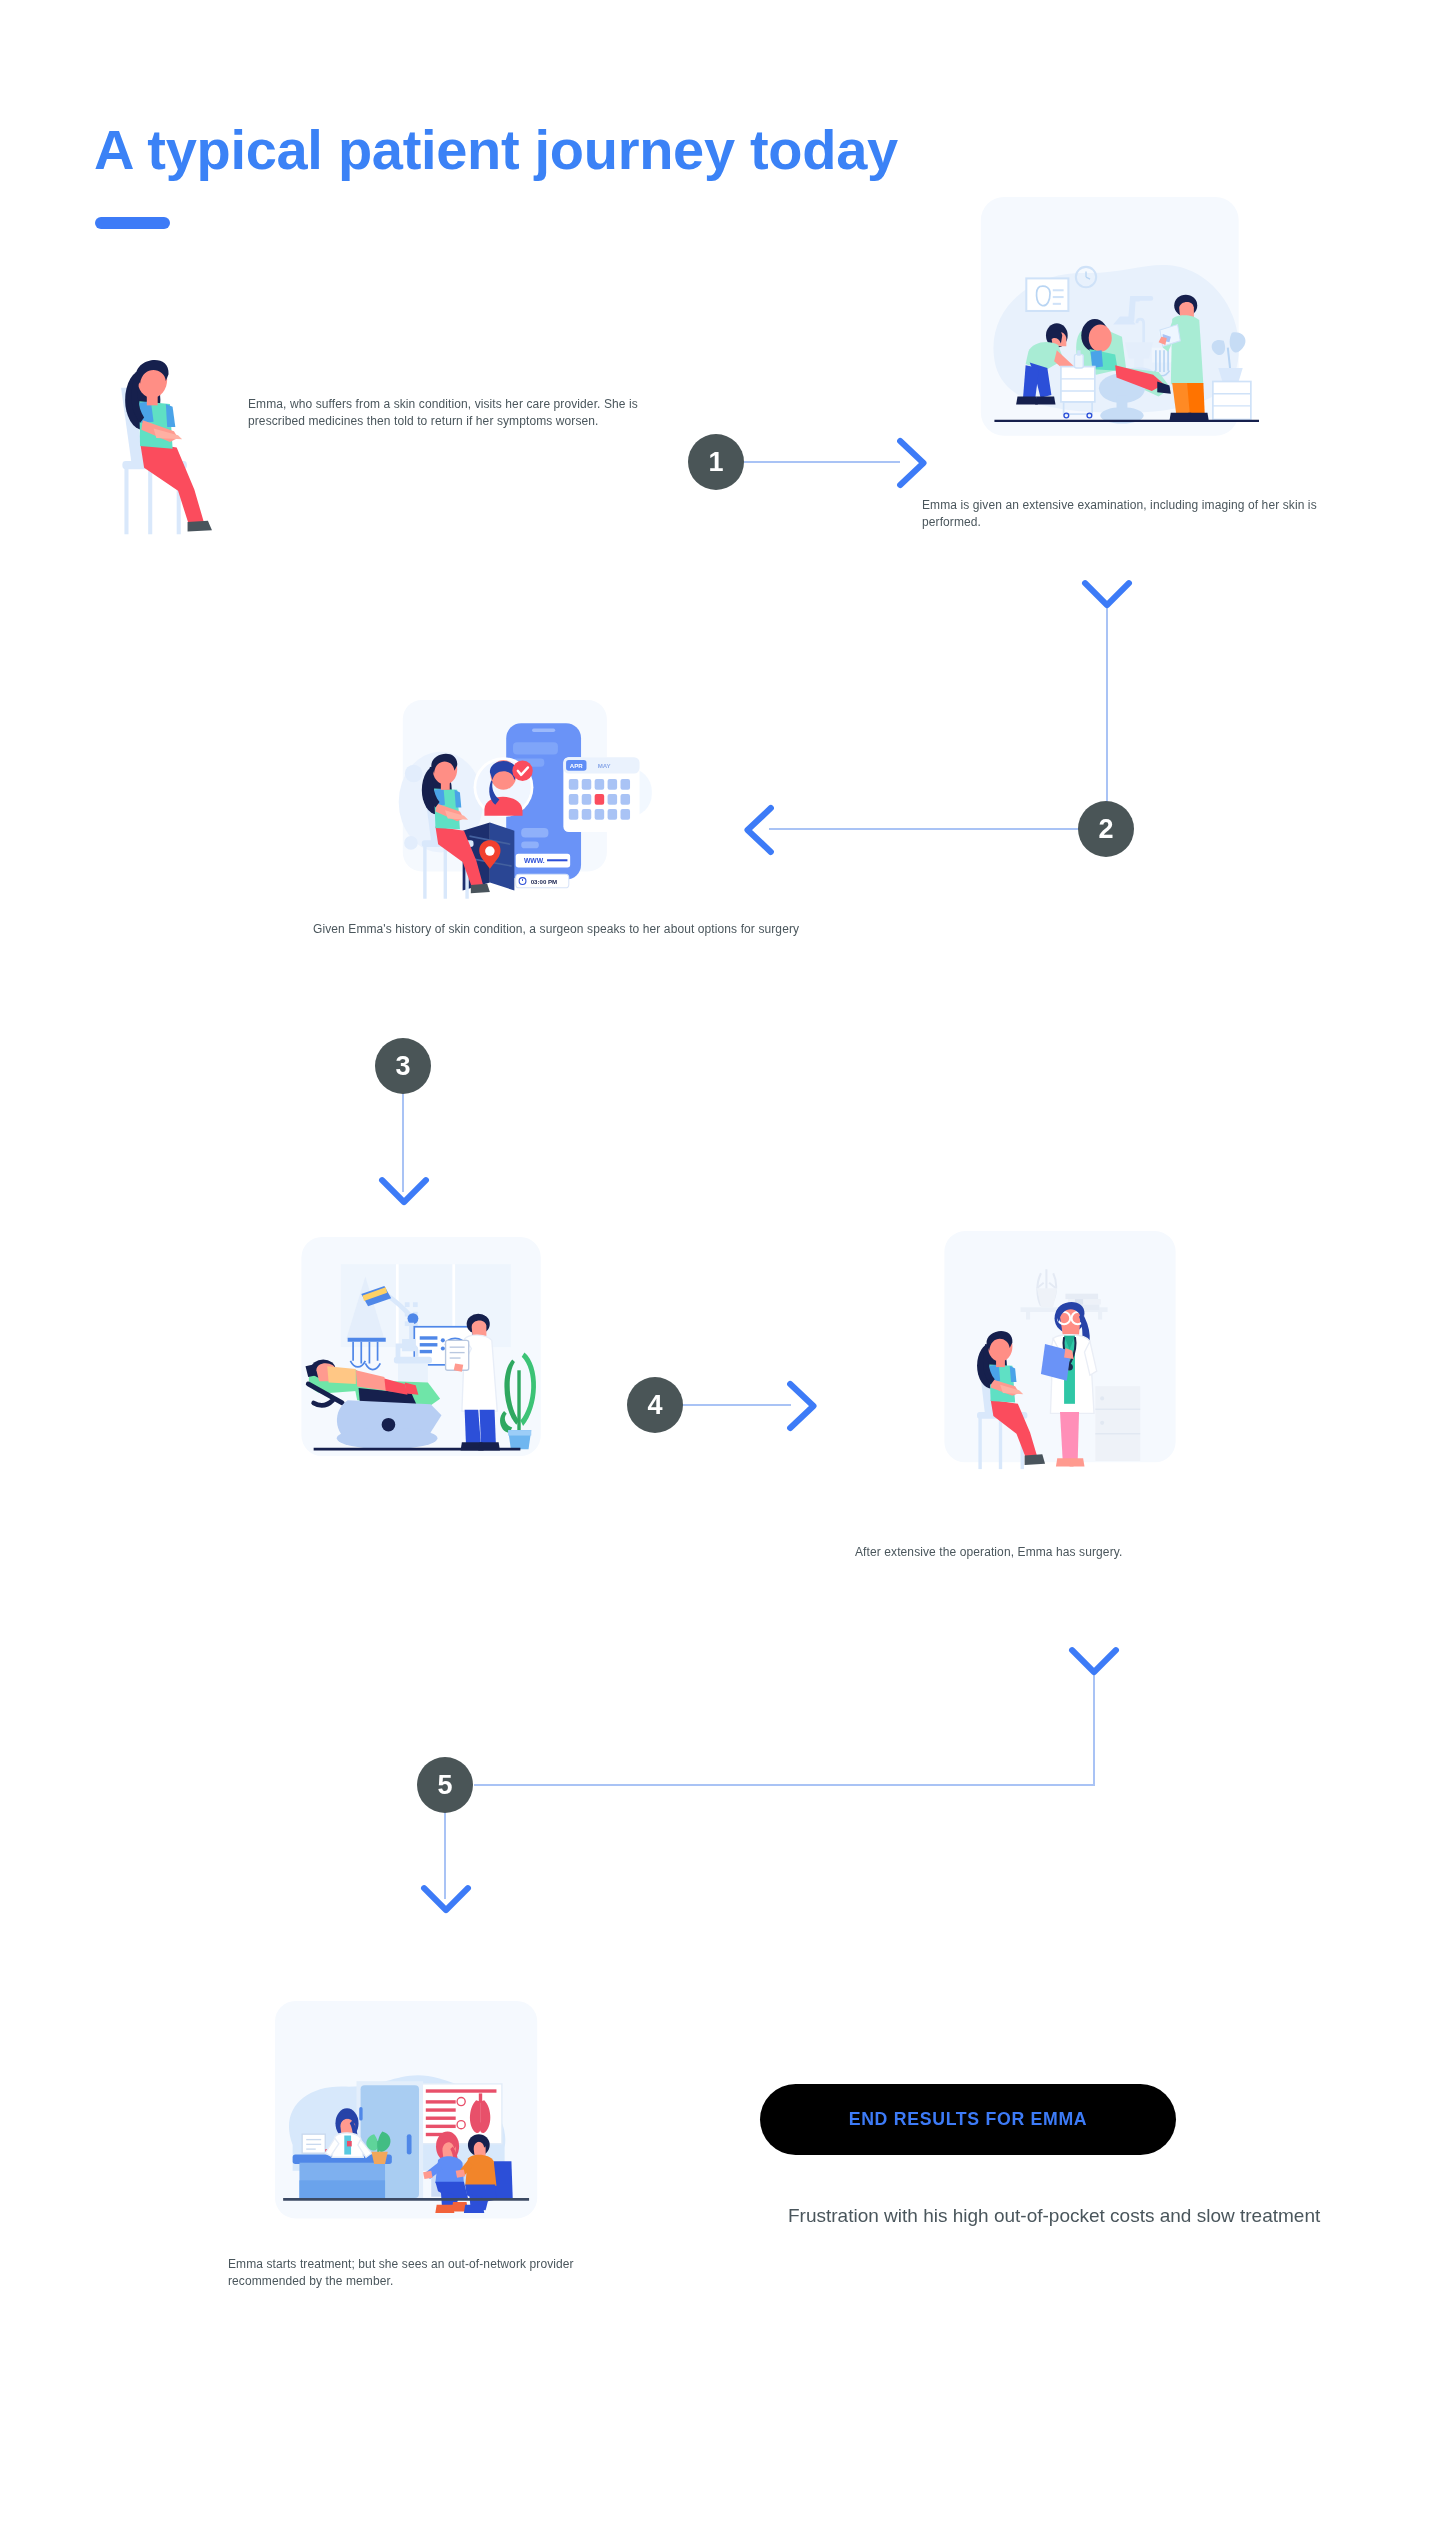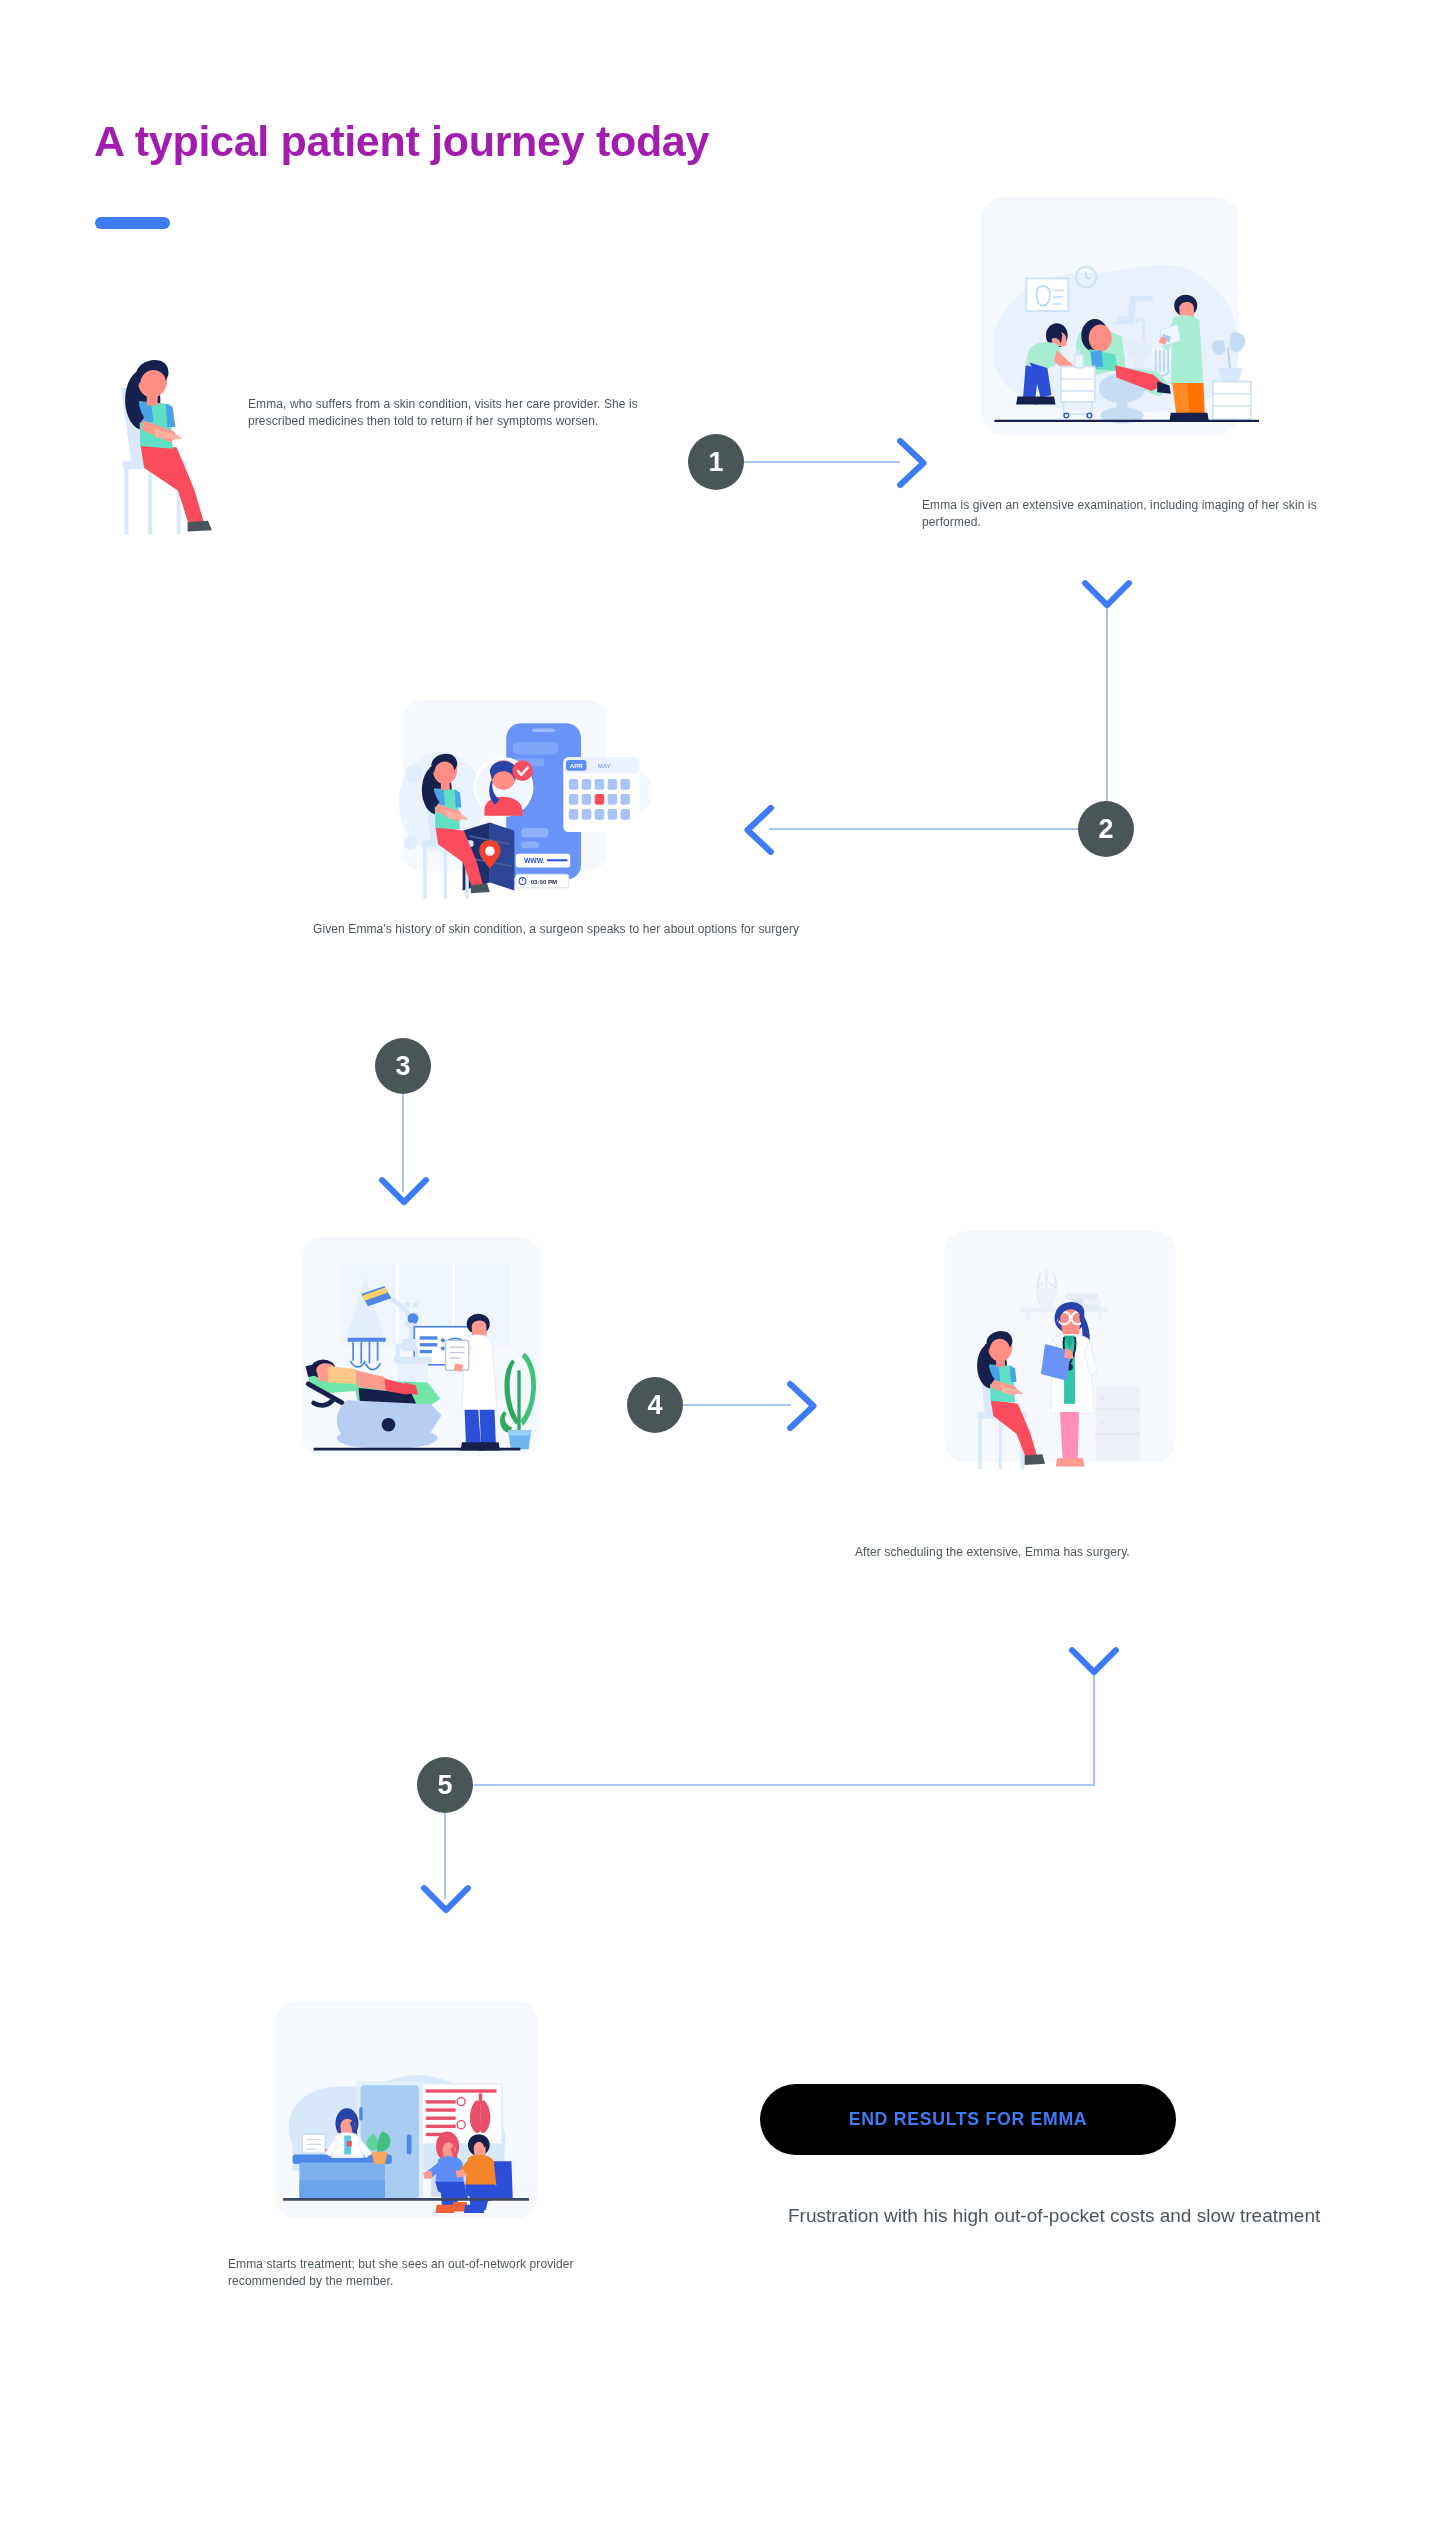--- a/index.html
+++ b/index.html
@@ -17,24 +17,24 @@
     width: 1451px;
     height: 2538px;
     background: #ffffff;
   }
 
   
   .page-title {
     position: absolute;
     left: 94px;
     top: 117px;
-    font-size: 43px;
+    font-size: 56px;
     font-weight: 700;
     letter-spacing: -0.3px;
-    color: #a21caf;
+    color: #3b82f6;
     white-space: nowrap;
   }
   .title-rule {
     position: absolute;
     left: 95px;
     top: 217px;
     width: 75px;
     height: 11.6px;
     border-radius: 6.1px;
     background: #3d7bf7;
@@ -530,21 +530,21 @@
 
       <path d="M178 166 L216 176 L210 220 L172 210 Z" fill="#6a93f7"></path>
       <path d="M208 172 L218 176 L220 188 L206 186 Z" fill="#ff9a8f"></path>
 
       <path d="M200 266 L228 266 L226 338 L204 338 Z" fill="#ff8fb8"></path>
       <path d="M196 334 L216 334 L220 346 L194 346 Z" fill="#ff9a8f"></path>
       <path d="M216 334 L234 334 L236 346 L214 346 Z" fill="#ff9a8f"></path>
     </svg>
   </div>
 
-  <div class="caption" style="left:855px; top:1544px; width:435px;">After scheduling the extensive, Emma has surgery.</div>
+  <div class="caption" style="left:855px; top:1544px; width:435px;">After extensive the operation, Emma has surgery.</div>
 
   <div class="chev" style="left:1068px; top:1646px;">
     <svg width="52" height="33" viewBox="0 0 76 48">
       <polyline points="6,6 38,38 70,6" fill="none" stroke="#3d7bf7" stroke-width="9" stroke-linecap="round" stroke-linejoin="round"></polyline>
     </svg>
   </div>
   <div class="conn v" style="left:1093px; top:1672px; height:114px;"></div>
   <div class="conn h" style="left:474px; top:1784px; width:621px;"></div>
 
   <div class="step-circle" style="left:417px; top:1757px;">5</div>

